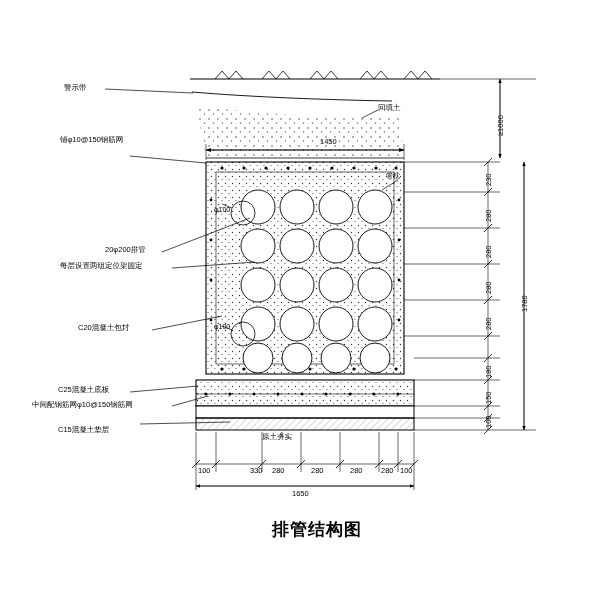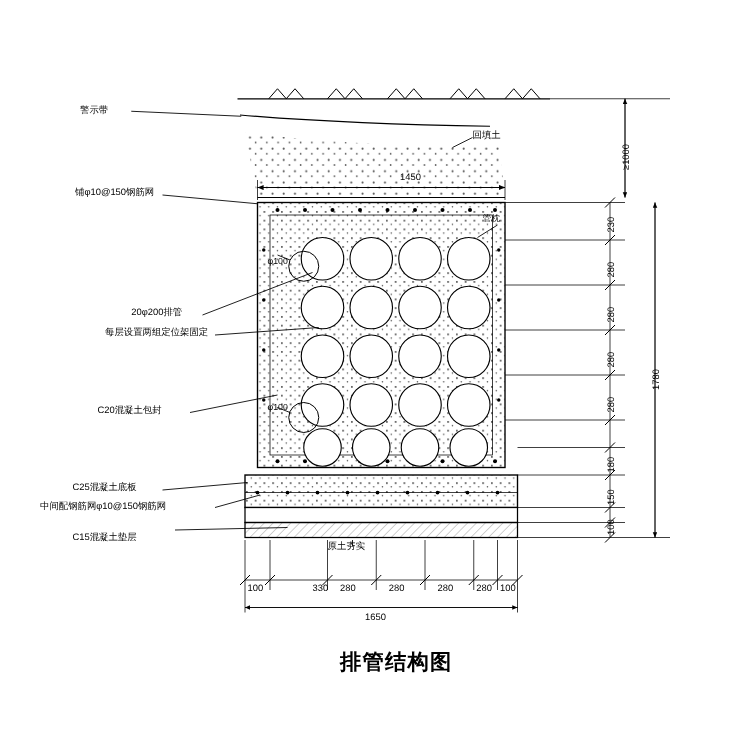--- a/index.html
+++ b/index.html
@@ -272,23 +272,23 @@
 
       <line x1="378" y1="110" x2="362" y2="118"></line>
 
       <line x1="398" y1="180" x2="382" y2="190"></line>
 
       <line x1="282" y1="437" x2="282" y2="432"></line>
     </g>
   </svg>
 
   <div class="lbl" style="left:64px;top:84px;">警示带</div>
-  <div class="lbl" style="left:60px;top:150px;">铺φ10@150钢筋网</div>
+  <div class="lbl" style="left:60px;top:136px;">铺φ10@150钢筋网</div>
   <div class="lbl" style="left:68px;top:246px;margin-left:37px;">20φ200排管</div>
-  <div class="lbl" style="left:60px;top:262px;margin-left:24px;">每层设置两组定位架固定</div>
+  <div class="lbl" style="left:60px;top:262px;">每层设置两组定位架固定</div>
   <div class="lbl" style="left:78px;top:324px;">C20混凝土包封</div>
   <div class="lbl" style="left:58px;top:386px;">C25混凝土底板</div>
   <div class="lbl" style="left:32px;top:401px;">中间配钢筋网φ10@150钢筋网</div>
   <div class="lbl" style="left:58px;top:426px;">C15混凝土垫层</div>
 
   <div class="lbl" style="left:378px;top:104px;">回填土</div>
   <div class="lbl" style="left:262px;top:433px;text-align:center;">原土夯实</div>
   <div class="lbl sm" style="left:214px;top:206px;">φ100</div>
   <div class="lbl sm" style="left:214px;top:323px;">φ100</div>
   <div class="lbl sm" style="left:386px;top:172px;">管枕</div>

